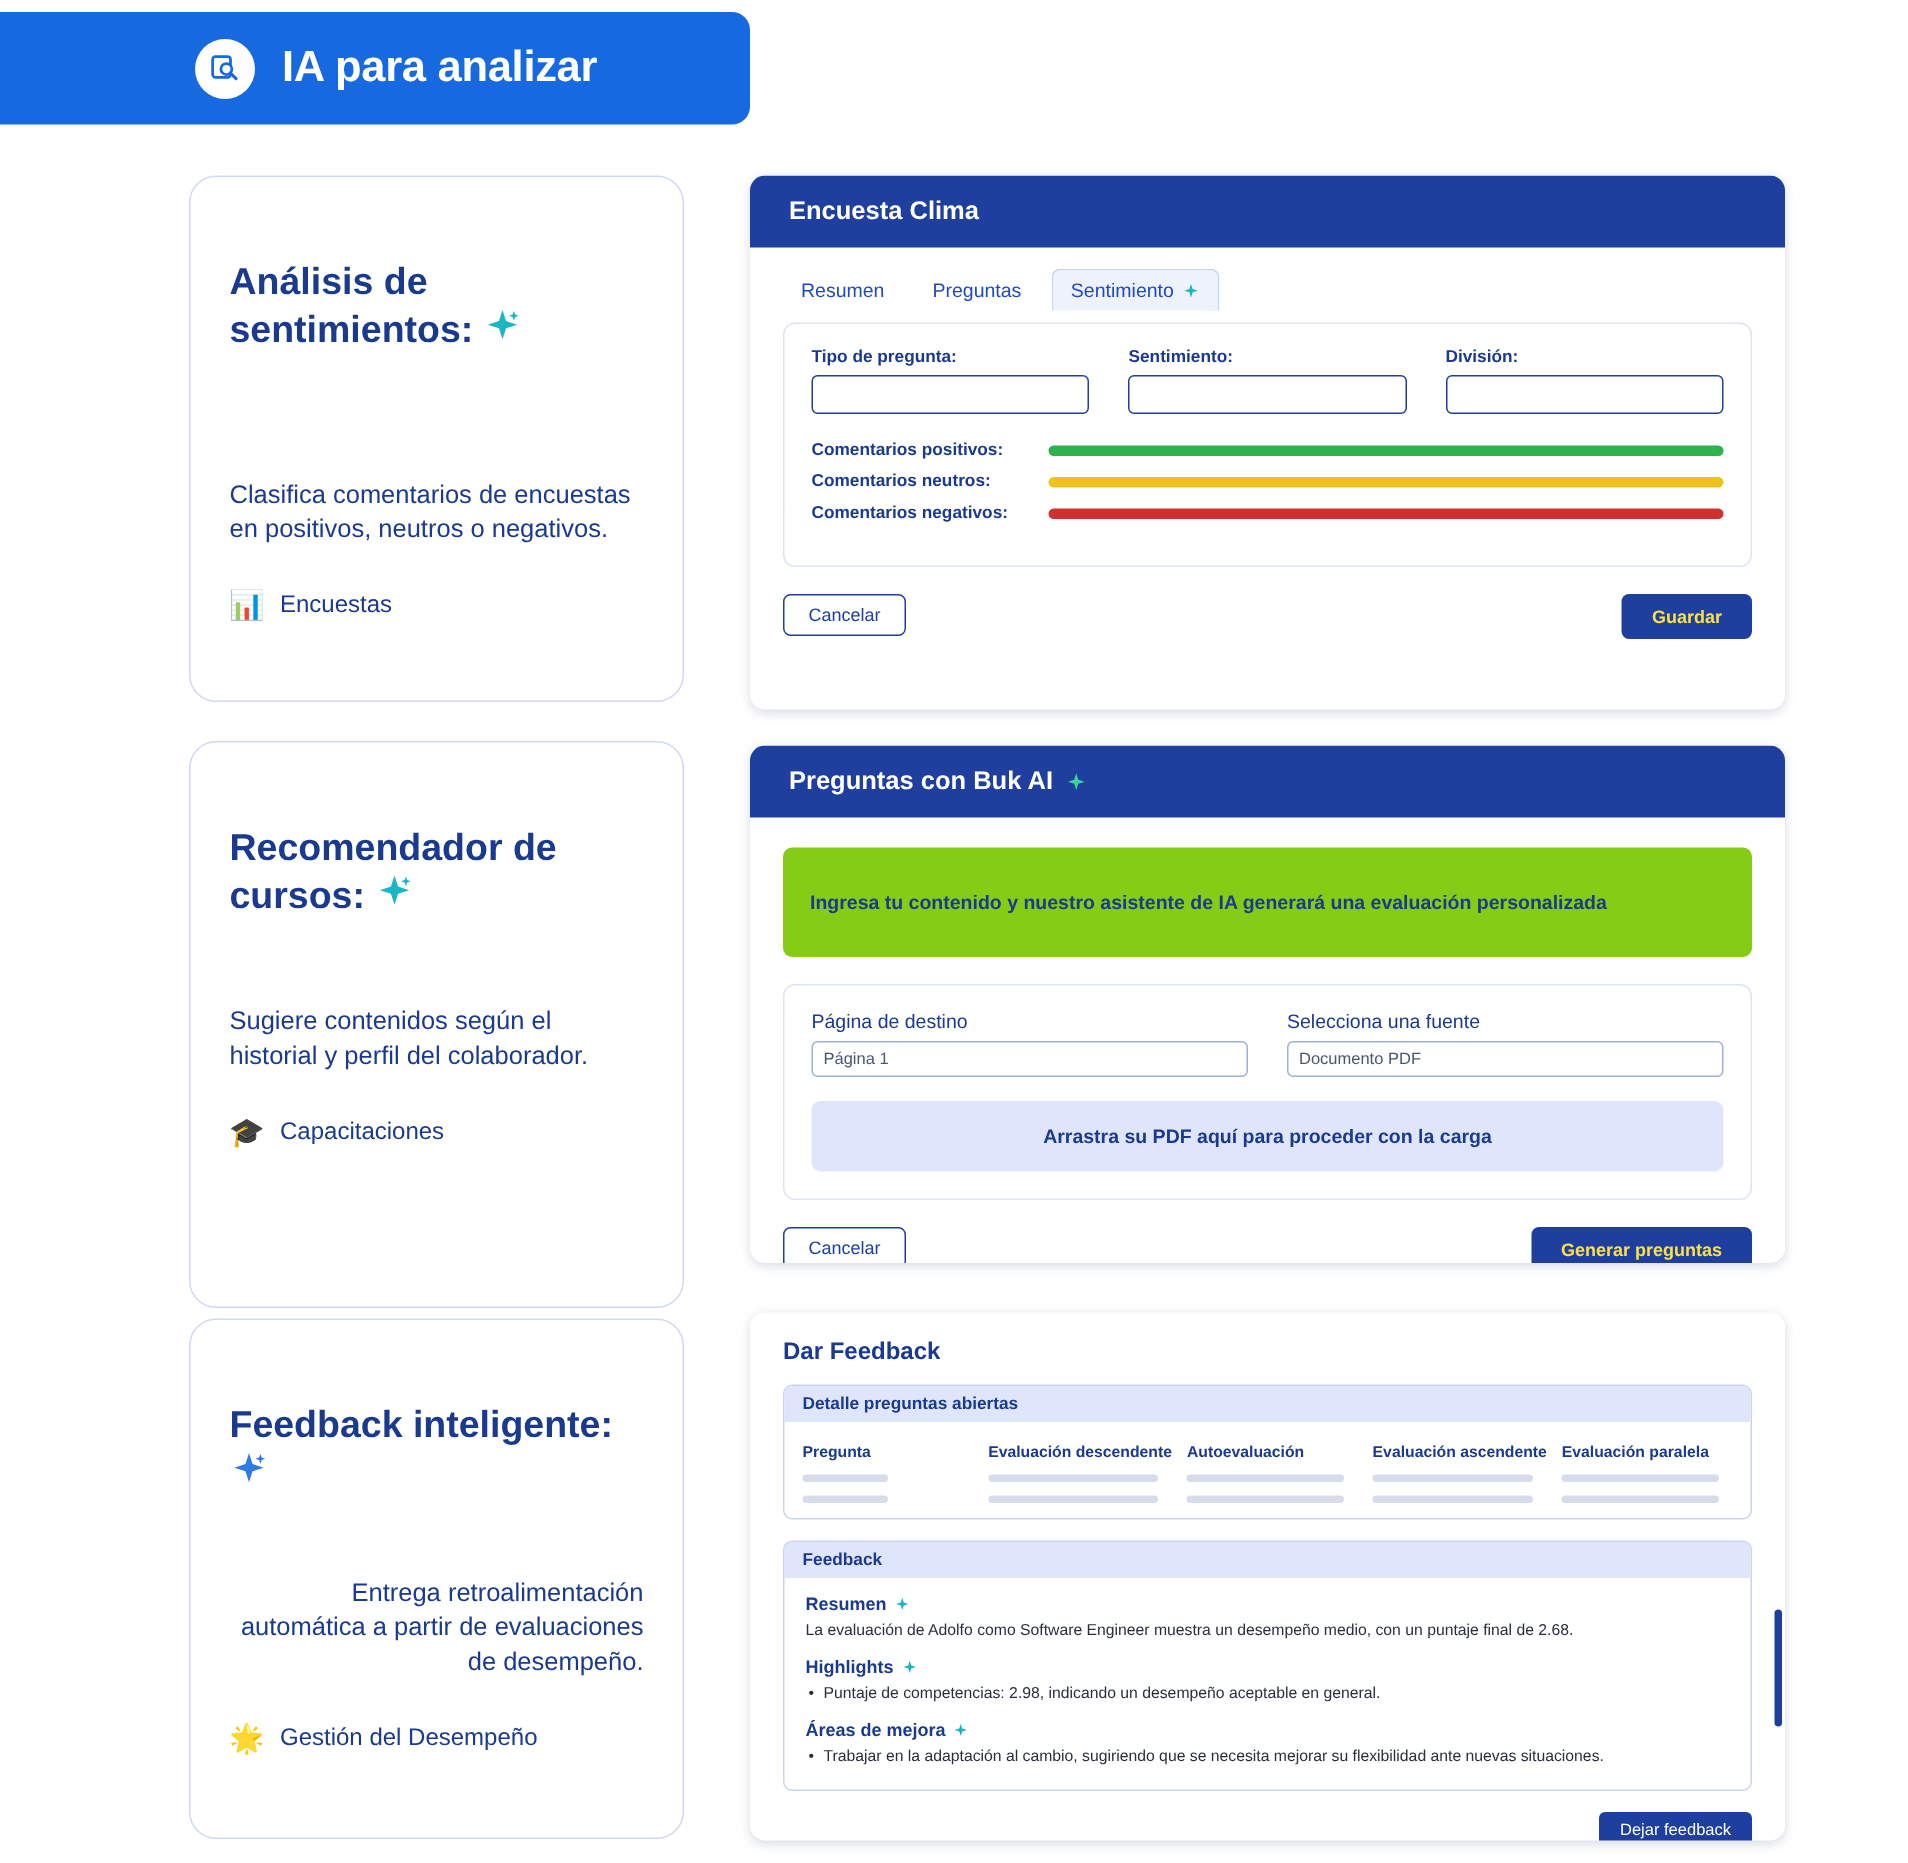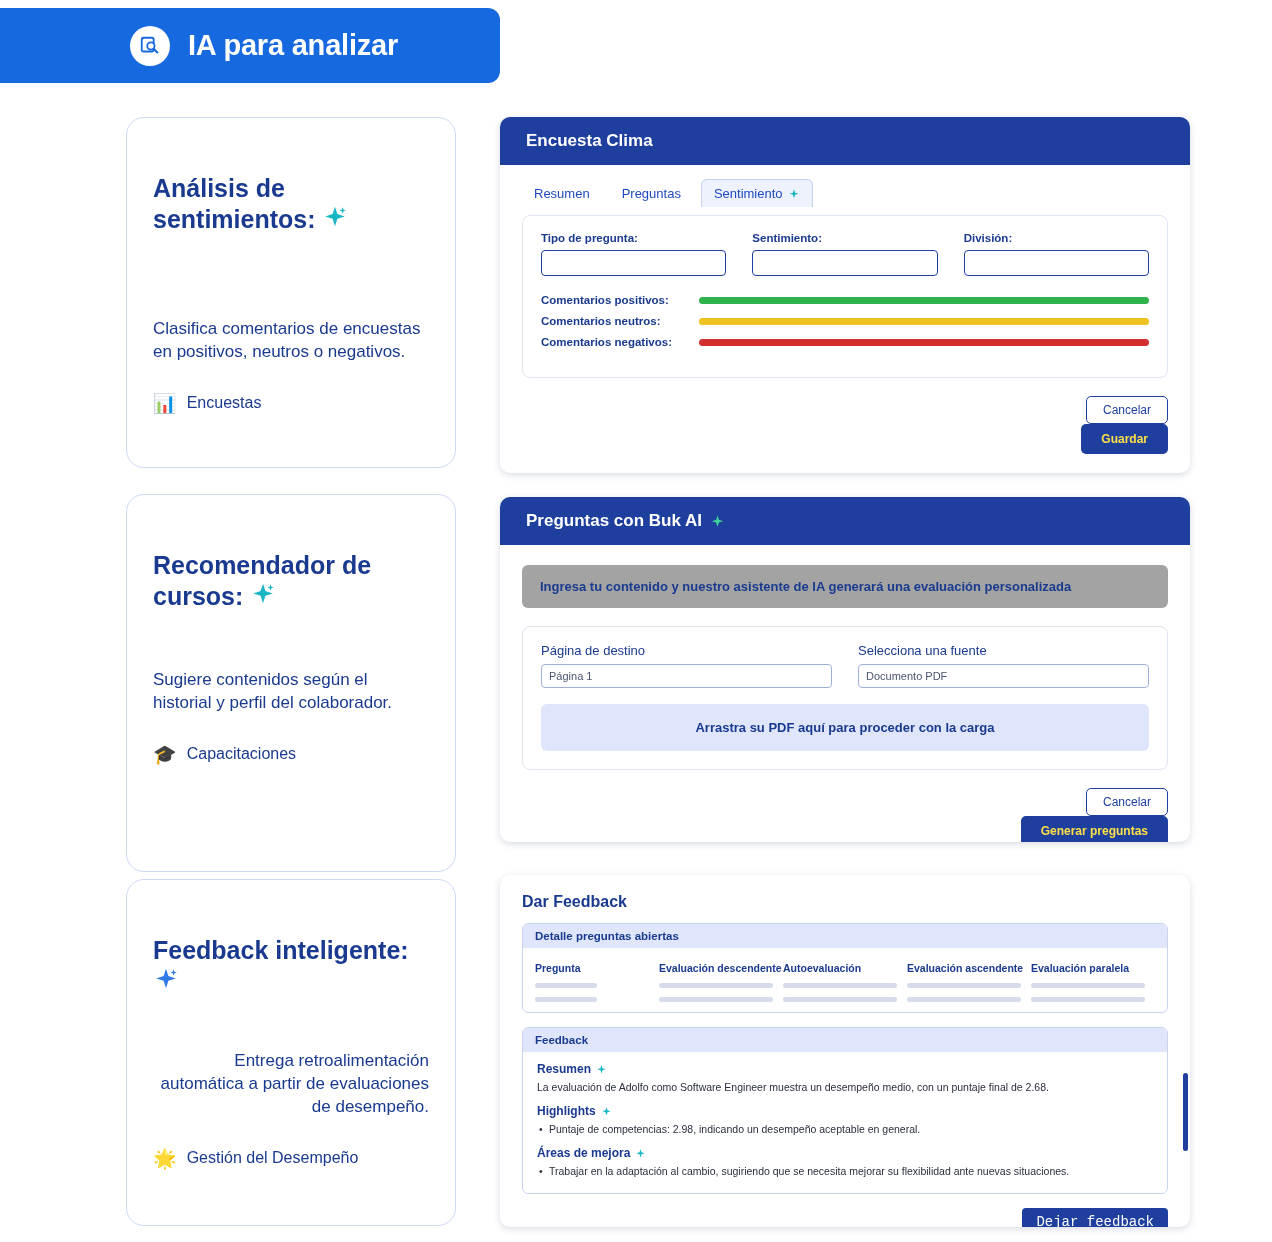--- a/index.html
+++ b/index.html
@@ -178,23 +178,22 @@
     font-size: 11.5px;
     color: #1a3a8f;
     font-weight: bold;
   }
   .bar-label { width: 148px; text-align: left; }
   .bar-track { flex: 1; height: 7px; border-radius: 4px; }
 
   .panel-actions {
     display: flex;
     justify-content: space-between;
-    align-items: flex-end;
+    align-items: flex-start;
     padding: 18px 22px 0 22px;
-    flex-direction: column;
   }
   .btn-ghost {
     background: #ffffff;
     border: 1px solid #1e3f9e;
     color: #1e3f9e;
     border-radius: 5px;
     font-size: 12px;
     padding: 6px 16px;
     cursor: pointer;
     font-family: "Liberation Sans", sans-serif;
@@ -207,23 +206,23 @@
     font-size: 12px;
     font-weight: bold;
     padding: 8px 20px;
     cursor: pointer;
     font-family: "Liberation Sans", sans-serif;
   }
 
   
   .callout {
     margin: 20px 22px 0 22px;
-    background: #a3a3a3;
+    background: #84cc16;
     border-radius: 6px;
-    padding: 14px 18px;
+    padding: 29px 18px;
     color: #1a3a8f;
     font-size: 13px;
     font-weight: bold;
   }
   .fields-box {
     margin: 18px 22px 0 22px;
     border: 1px solid #dfe4f2;
     border-radius: 8px;
     padding: 16px 18px 18px 18px;
   }
@@ -271,20 +270,21 @@
   .sub-card-head {
     background: #dfe6fb;
     color: #1a3a8f;
     font-size: 11.5px;
     font-weight: bold;
     padding: 6px 12px;
   }
   .cols {
     display: flex;
     padding: 14px 12px 10px 12px;
+    gap: 10px;
   }
   .col { flex: 1; }
   .col-head {
     font-size: 10.5px;
     font-weight: bold;
     color: #1a3a8f;
     white-space: nowrap;
   }
   .skel {
     margin-top: 9px;
@@ -329,24 +329,24 @@
   .df-footer {
     display: flex;
     justify-content: flex-end;
     padding: 14px 22px 0 22px;
   }
   .btn-small {
     background: #1e3f9e;
     border: none;
     color: #fff;
     border-radius: 4px;
-    font-size: 14px;
+    font-size: 11px;
     padding: 6px 14px;
     cursor: pointer;
-    font-family: Liberation Mono, monospace;
+    font-family: Liberation Sans, sans-serif;
     margin-left: 48px;
   }
   .scroll-hint {
     position: absolute;
     right: 2px;
     top: 198px;
     width: 5px;
     height: 78px;
     background: #1e3f9e;
     border-radius: 3px;

